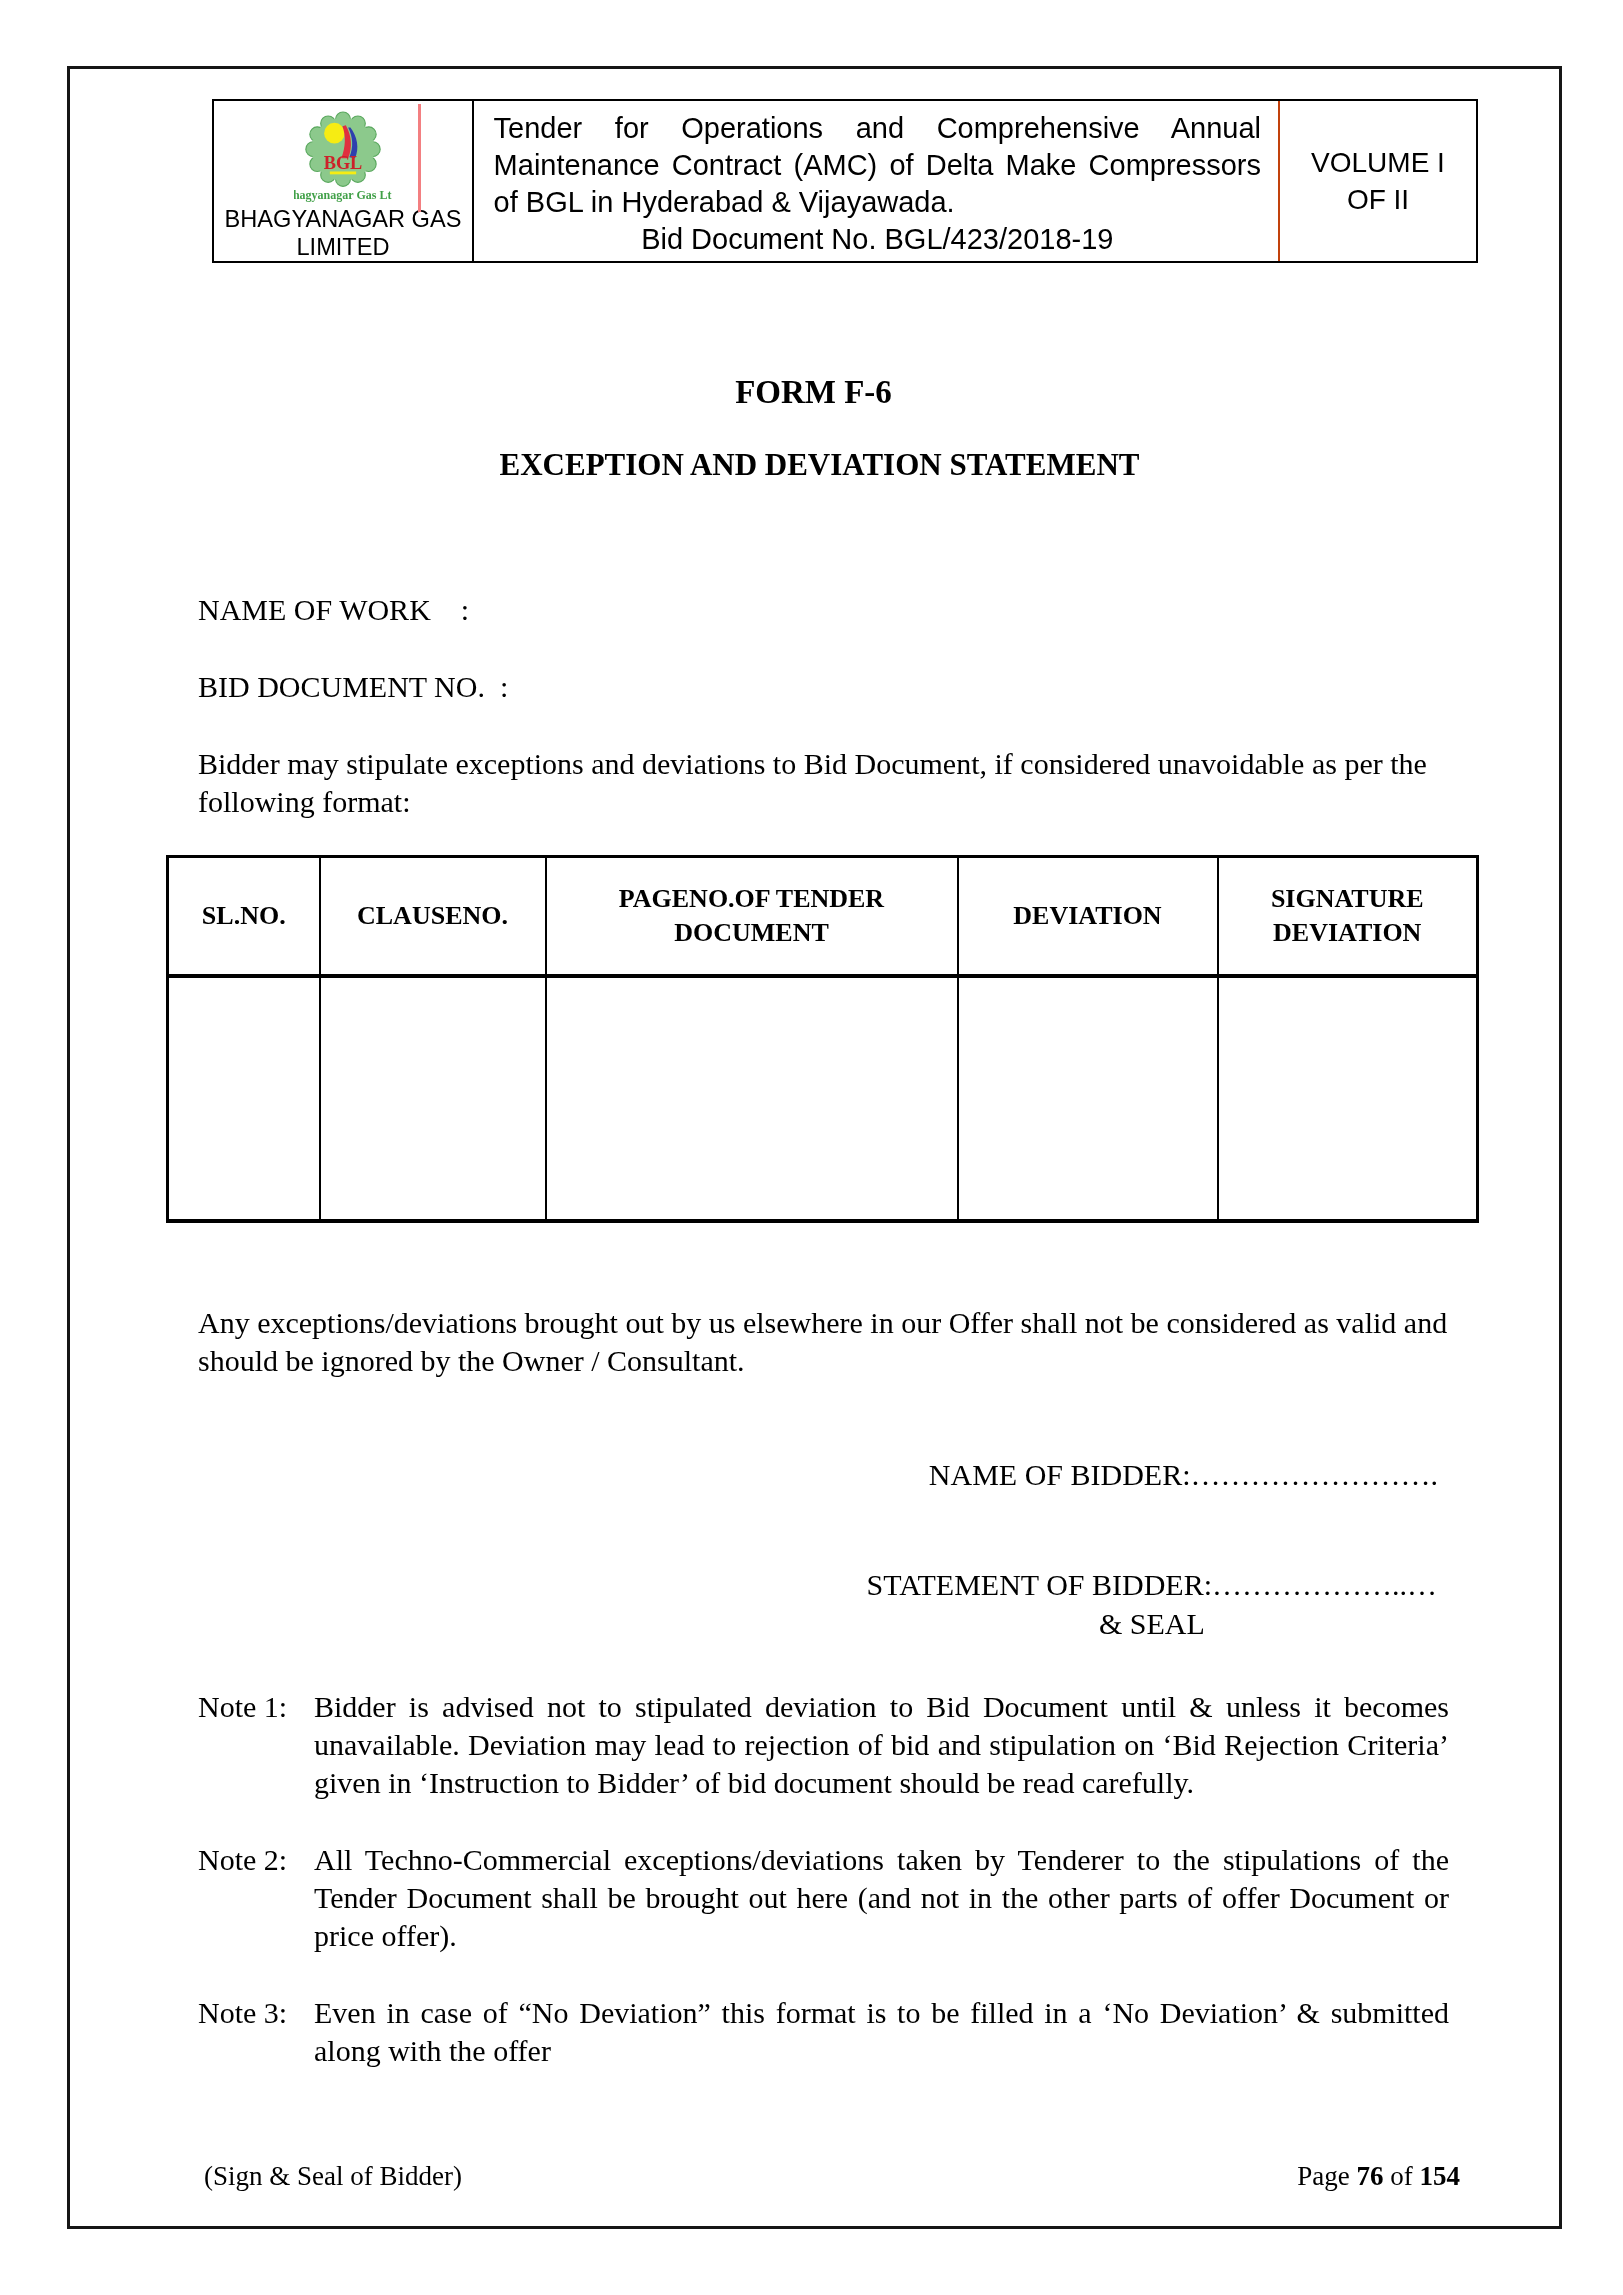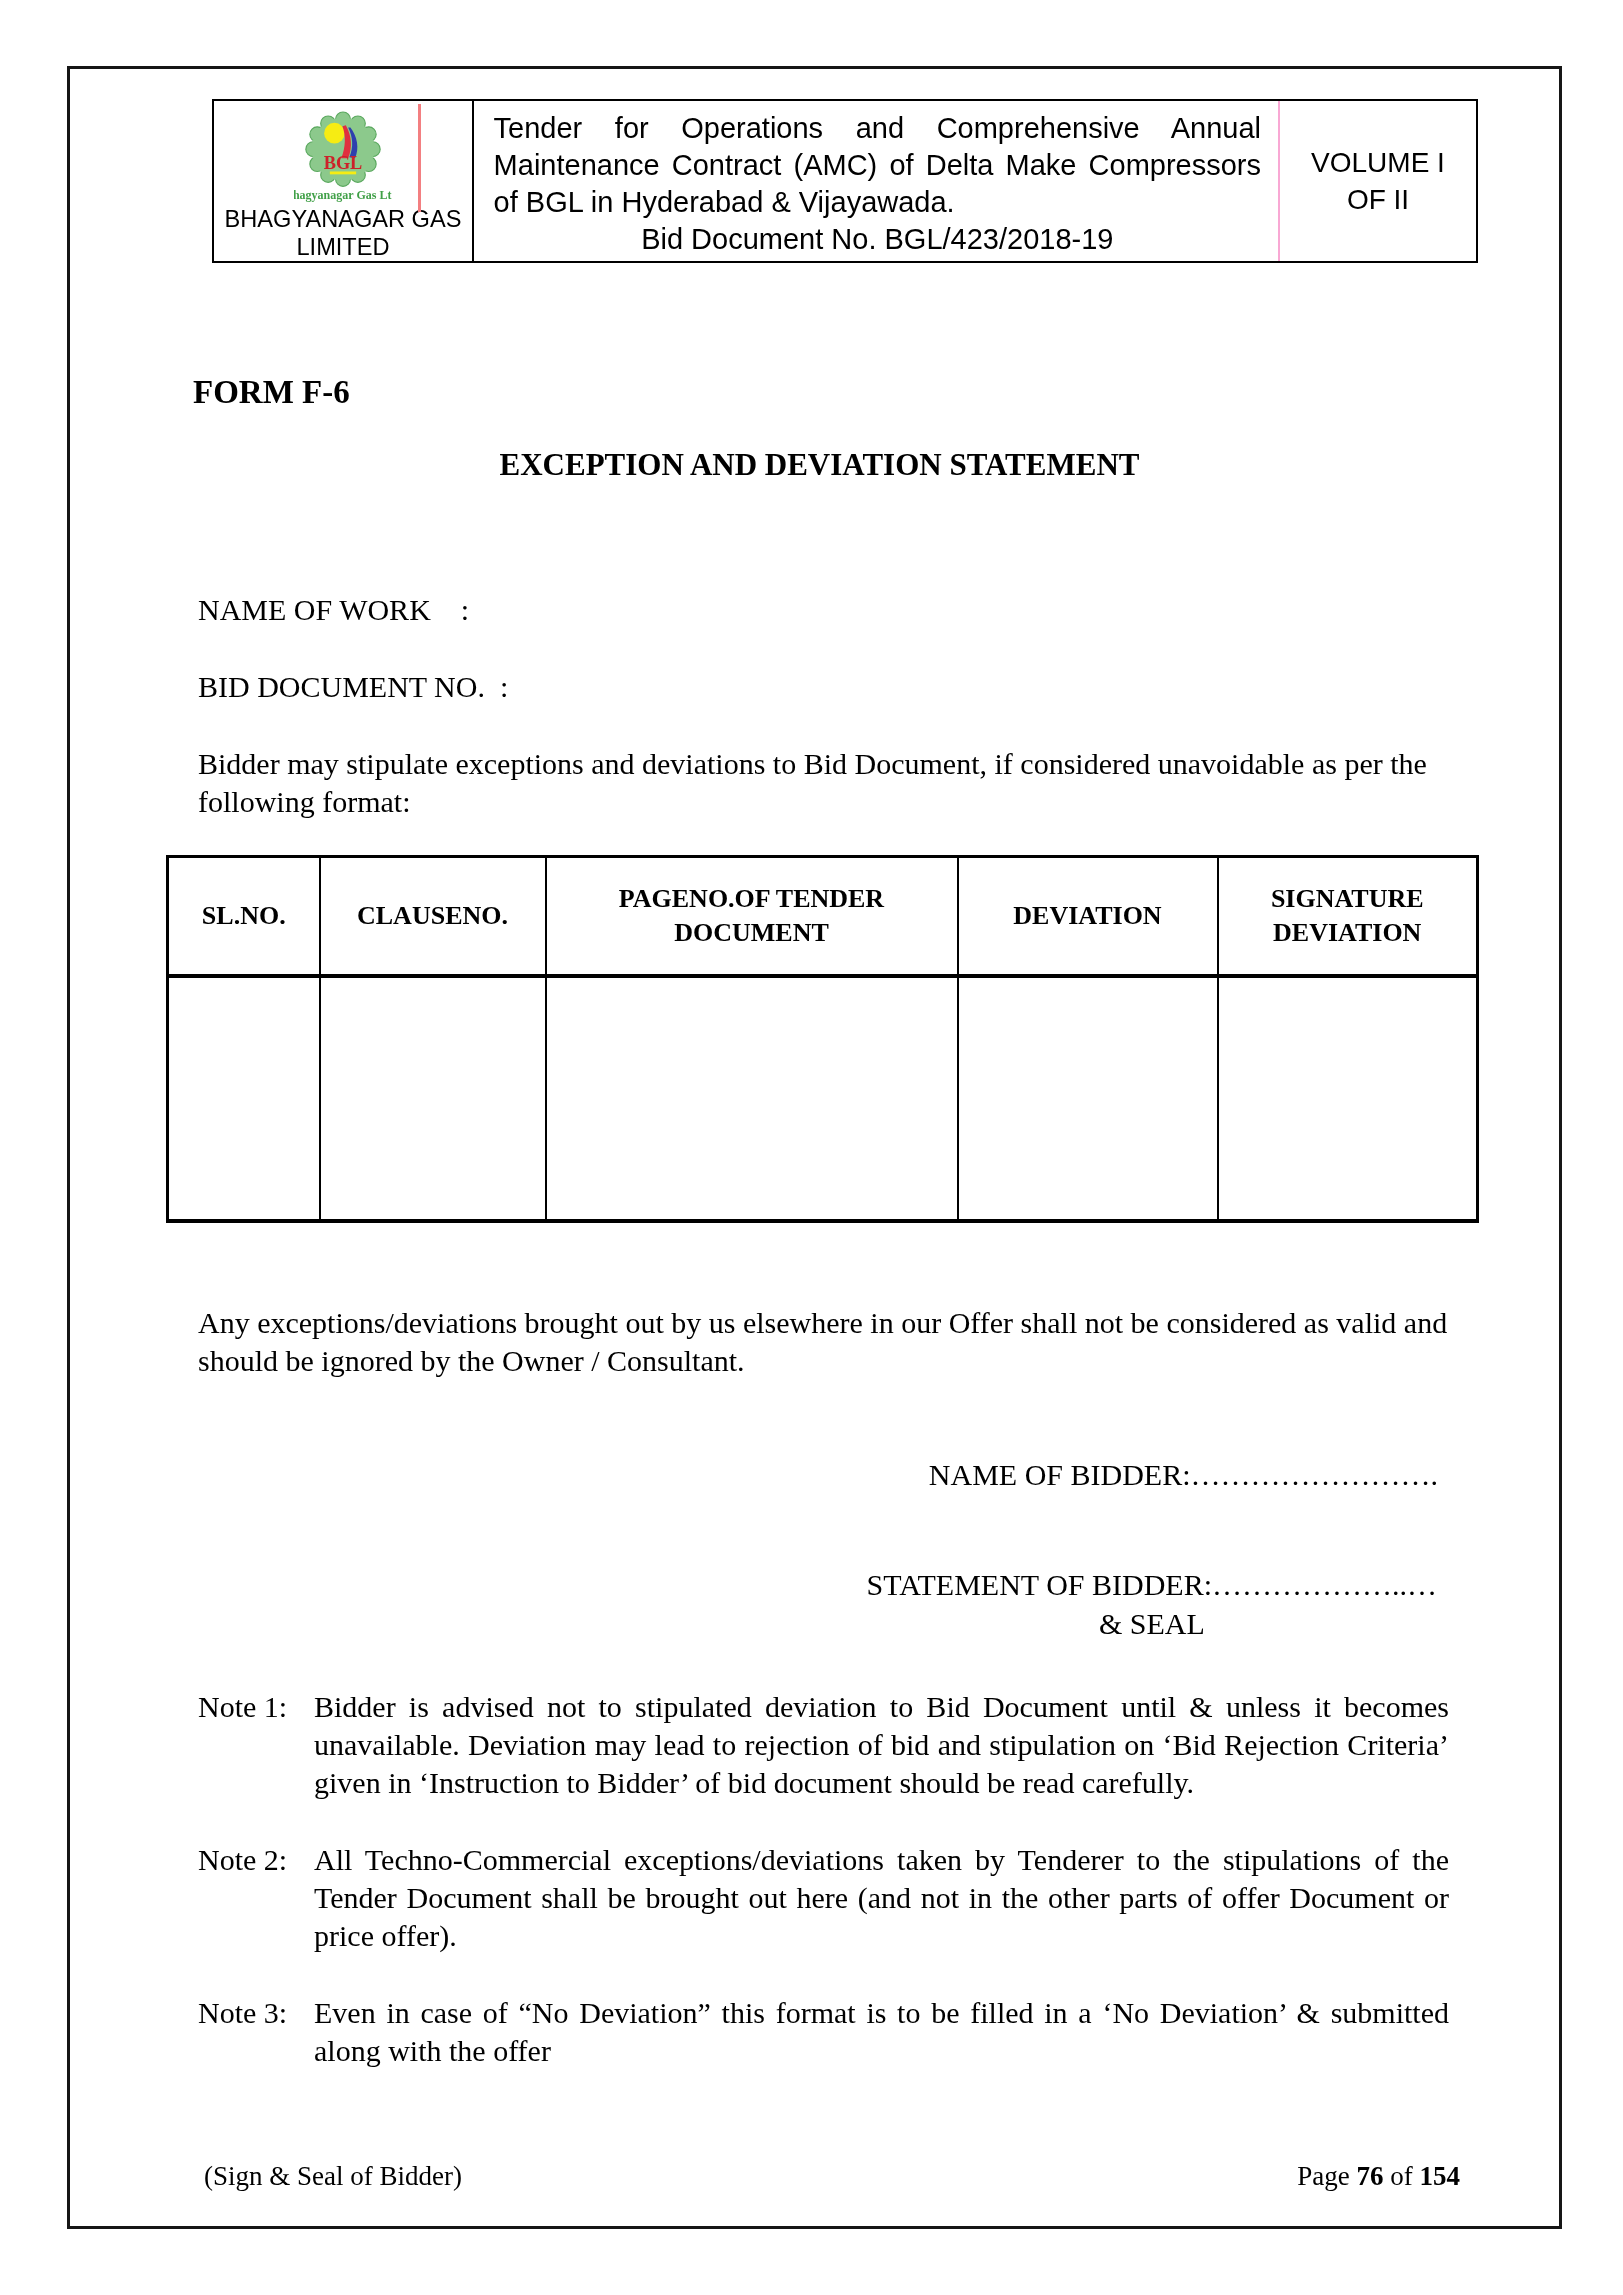--- a/index.html
+++ b/index.html
@@ -34,38 +34,38 @@
     position:absolute; left:204px; top:2.6px;
     width:2.6px; height:108px; background:#f37f81;
   }
   .company-name {
     margin-top:1.3px;
     font-family:"Liberation Sans", sans-serif;
     font-size:23.6px; line-height:27.5px;
     text-align:center; color:#000;
   }
   .title-cell {
-    width:806px; border-right:2px solid #f9a8d4;
+    width:806px; border-right:2px solid #c2410c;
     padding:9.2px 17px 0 19.6px;
     font-family:"Liberation Sans", sans-serif;
     font-size:29px; line-height:37px;
   }
   .title-justified { text-align:justify; }
   .title-centered  { text-align:center; }
   .volume-cell {
     flex:1;
     display:flex; flex-direction:column; align-items:center; justify-content:center;
     font-family:"Liberation Sans", sans-serif;
     font-size:28px; line-height:37px;
     text-align:center;
   }
   
   .form-no {
     position:absolute; left:193px; top:374px; width:1241px;
-    text-align:left; font-weight:bold; font-size:33px;
+    text-align:center; font-weight:bold; font-size:33px;
   }
   .doc-heading {
     position:absolute; left:193px; top:447px; width:1253px;
     text-align:center; font-weight:bold; font-size:31px;
   }
   .label-line { position:absolute; left:198px; font-size:30px; }
   .name-of-work { top:593px; }
   .bid-doc-no   { top:670px; }
   .intro-para {
     position:absolute; left:198px; top:745px; width:1253px;

